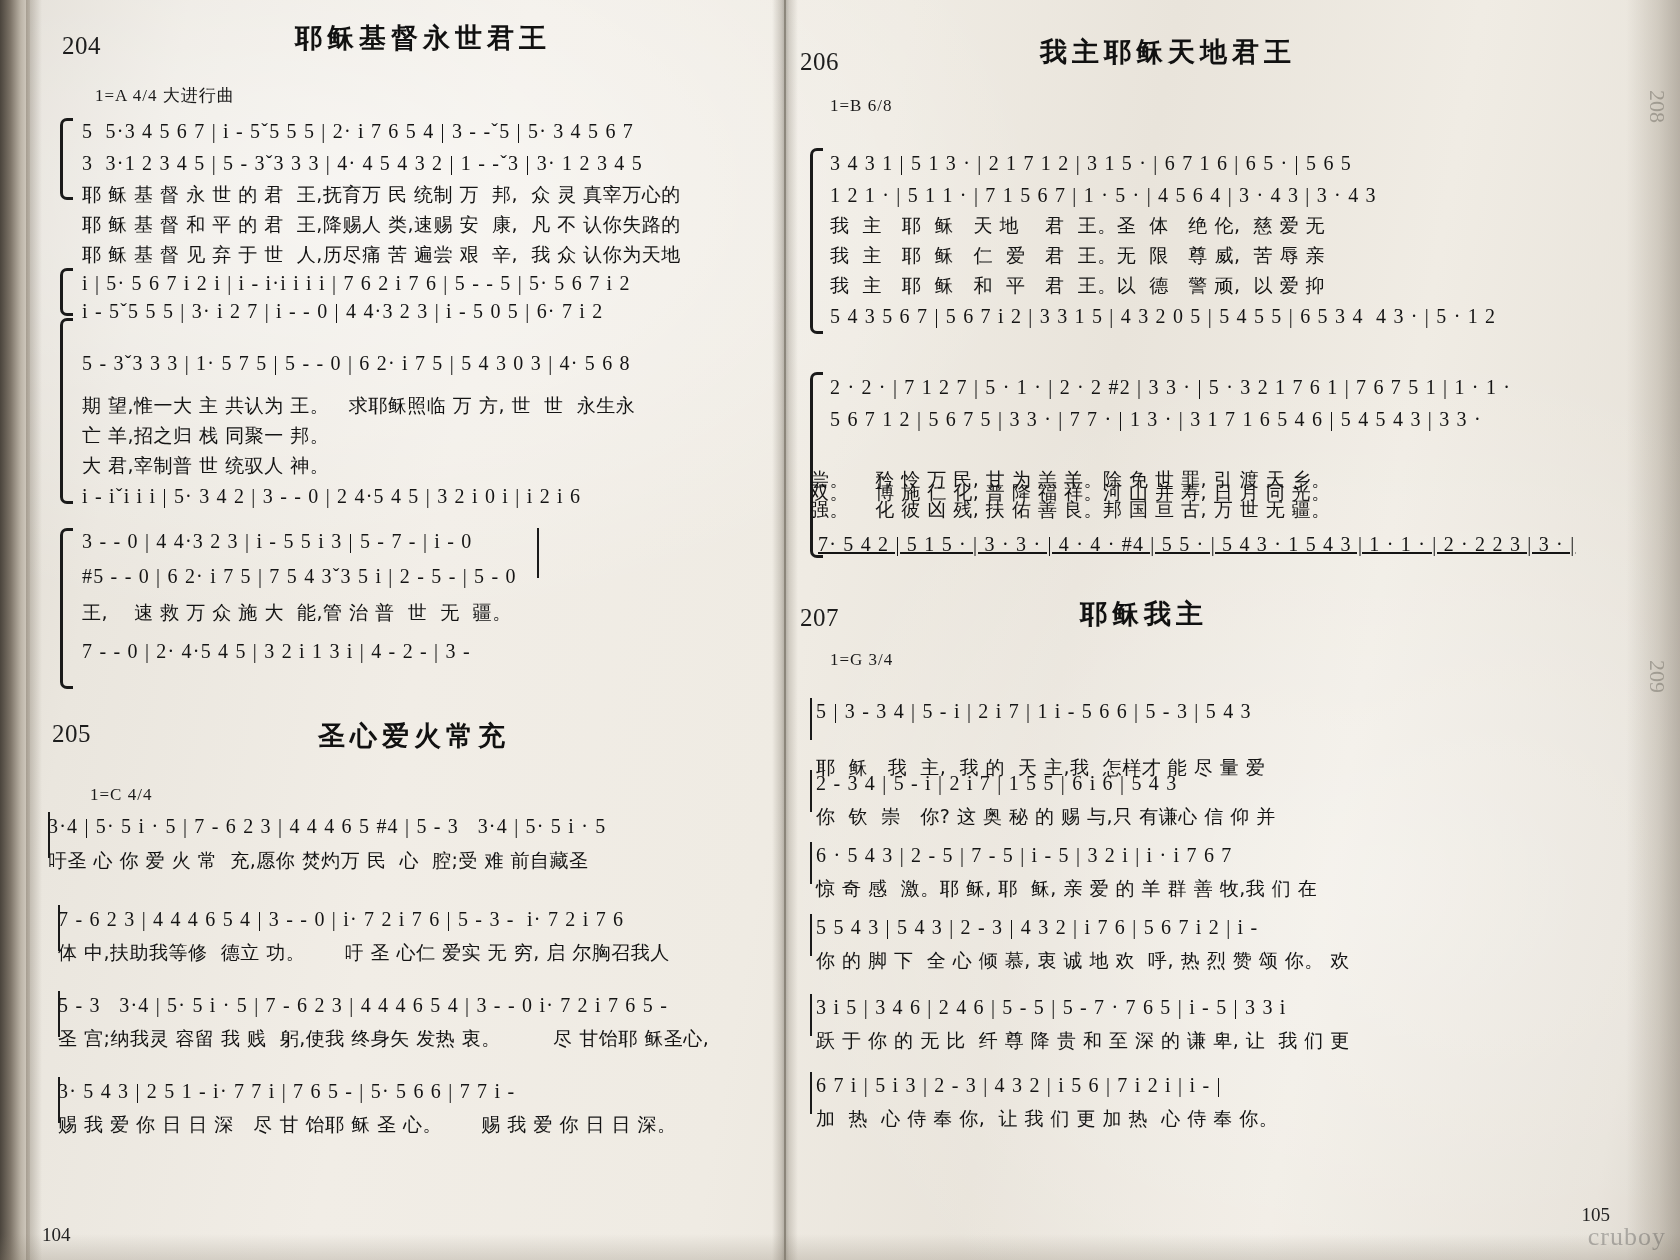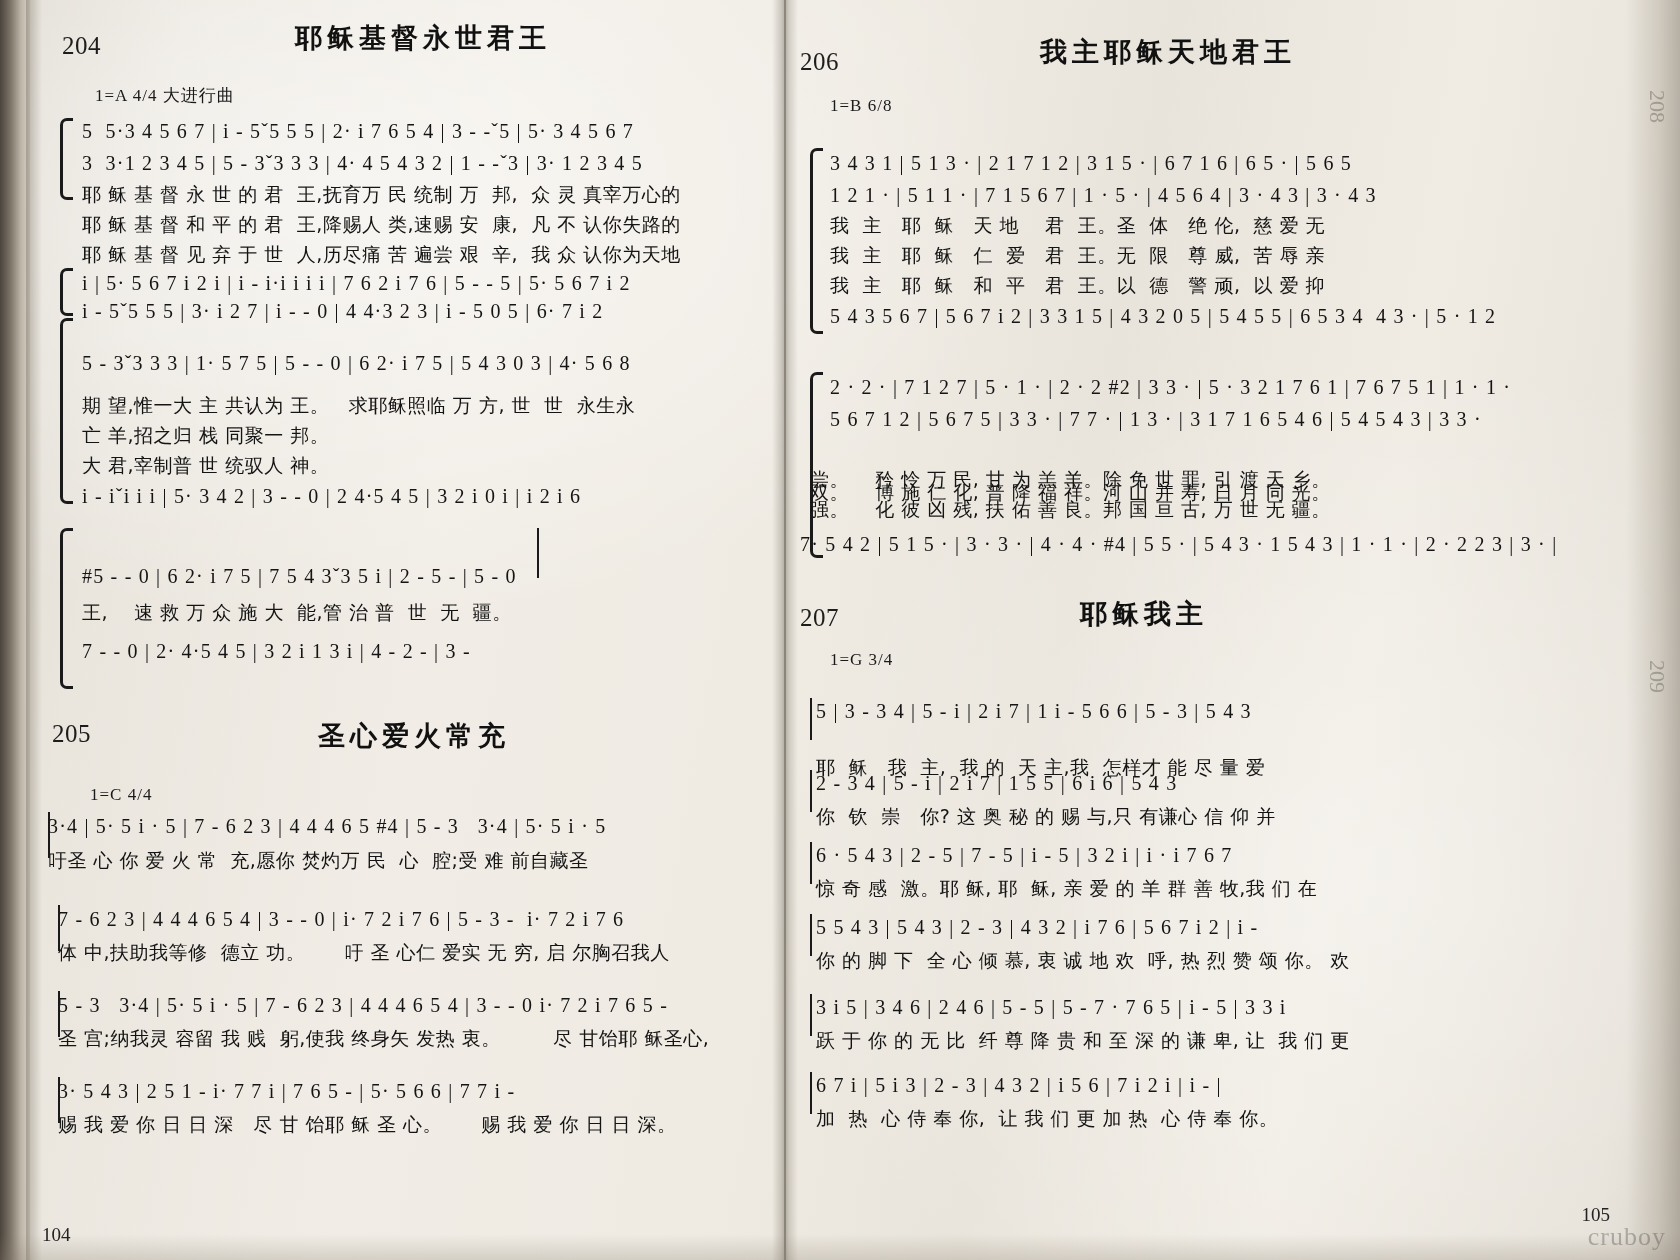--- a/index.html
+++ b/index.html
@@ -175,20 +175,21 @@
 
     <div class="brace" style="left:20px; top:318px; height:180px;"></div>
     <div class="staff" style="left:42px; top:300px;">i - 5ˇ5 5 5 | 3· i 2 7 | i - - 0 | 4 4·3 2 3 | i - 5 0 5 | 6· 7 i 2</div>
     <div class="staff" style="left:42px; top:352px;">5 - 3ˇ3 3 3 | 1· 5 7 5 | 5 - - 0 | 6 2· i 7 5 | 5 4 3 0 3 | 4· 5 6 8</div>
     <div class="lyric" style="left:42px; top:393px;">期 望,惟一大 主 共认为 王。   求耶稣照临 万 方, 世  世  永生永</div>
     <div class="lyric" style="left:42px; top:423px;">亡 羊,招之归 栈 同聚一 邦。</div>
     <div class="lyric" style="left:42px; top:453px;">大 君,宰制普 世 统驭人 神。</div>
     <div class="staff" style="left:42px; top:485px;">i - iˇi i i | 5· 3 4 2 | 3 - - 0 | 2 4·5 4 5 | 3 2 i 0 i | i 2 i 6</div>
 
     <div class="brace" style="left:20px; top:528px; height:155px;"></div>
+    <div class="staff" style="left:42px; top:530px;">3 - - 0 | 4 4·3 2 3 | i - 5 5 i 3 | 5 - 7 - | i - 0</div>
     <div class="staff" style="left:42px; top:565px;">#5 - - 0 | 6 2· i 7 5 | 7 5 4 3ˇ3 5 i | 2 - 5 - | 5 - 0</div>
     <div class="lyric" style="left:42px; top:600px;">王,    速 救 万 众 施 大  能,管 治 普  世  无  疆。</div>
     <div class="staff" style="left:42px; top:640px;">7 - - 0 | 2· 4·5 4 5 | 3 2 i 1 3 i | 4 - 2 - | 3 -</div>
     <div class="barline" style="left:497px; top:528px; height:50px;"></div>
 
     <div class="song-num" style="left:12px; top:720px;">205</div>
     <div class="song-title" style="left:278px; top:718px;">圣心爱火常充</div>
     <div class="key-sig" style="left:50px; top:778px;margin-top:7px;">1=C  4/4</div>
 
     <div class="staff" style="left:8px; top:815px;">3·4 | 5· 5 i · 5 | 7 - 6 2 3 | 4 4 4 6 5 #4 | 5 - 3   3·4 | 5· 5 i · 5</div>
@@ -222,21 +223,21 @@
     <div class="lyric" style="left:30px; top:243px;">我  主   耶  稣   仁  爱   君  王。无  限   尊 威,  苦 辱 亲</div>
     <div class="lyric" style="left:30px; top:273px;">我  主   耶  稣   和  平   君  王。以  德   警 顽,  以 爱 抑</div>
     <div class="staff" style="left:30px; top:305px;">5 4 3 5 6 7 | 5 6 7 i 2 | 3 3 1 5 | 4 3 2 0 5 | 5 4 5 5 | 6 5 3 4  4 3 · | 5 · 1 2</div>
 
     <div class="brace" style="left:10px; top:372px; height:180px;"></div>
     <div class="staff" style="left:30px; top:376px;">2 · 2 · | 7 1 2 7 | 5 · 1 · | 2 · 2 #2 | 3 3 · | 5 · 3 2 1 7 6 1 | 7 6 7 5 1 | 1 · 1 ·</div>
     <div class="staff" style="left:30px; top:408px;">5 6 7 1 2 | 5 6 7 5 | 3 3 · | 7 7 · | 1 3 · | 3 1 7 1 6 5 4 6 | 5 4 5 4 3 | 3 3 ·</div>
     <div class="lyric" style="left:10px; top:437px;margin-top:43px;">双。    博 施 仁 化, 普 降 福 祥。河 山 并 寿, 日 月 同 光。</div>
     <div class="lyric" style="left:10px; top:497px;">强。    化 彼 凶 残, 扶 佑 善 良。邦 国 亘 古, 万 世 无 疆。</div>
     <div class="lyric" style="left:10px; top:467px;">尝。    矜 怜 万 民, 甘 为 羔 羊。除 免 世 罪, 引 渡 天 乡。</div>
-    <div class="staff" style="left:0; top:533px;">7· 5 4 2 | 5 1 5 · | 3 · 3 · | 4 · 4 · #4 | 5 5 · | 5 4 3 · 1 5 4 3 | 1 · 1 · | 2 · 2 2 3 | 3 · |</div>
+    <div class="staff" style="left:18px; top:533px;text-decoration:underline;">7· 5 4 2 | 5 1 5 · | 3 · 3 · | 4 · 4 · #4 | 5 5 · | 5 4 3 · 1 5 4 3 | 1 · 1 · | 2 · 2 2 3 | 3 · |</div>
 
     <div class="song-num" style="left:0px; top:604px;">207</div>
     <div class="song-title" style="left:280px; top:596px;">耶稣我主</div>
     <div class="key-sig" style="left:30px; top:650px;">1=G  3/4</div>
 
     <div class="barline" style="left:10px; top:698px; height:42px;"></div>
     <div class="staff" style="left:16px; top:700px;text-align:right;">5 | 3 - 3 4 | 5 - i | 2 i 7 | 1 i - 5 6 6 | 5 - 3 | 5 4 3</div>
     <div class="lyric" style="left:16px; top:736px;margin-top:19px;">耶  稣   我  主,  我 的  天 主,我  怎样才 能 尽 量 爱</div>
 
     <div class="barline" style="left:10px; top:770px; height:42px;"></div>

